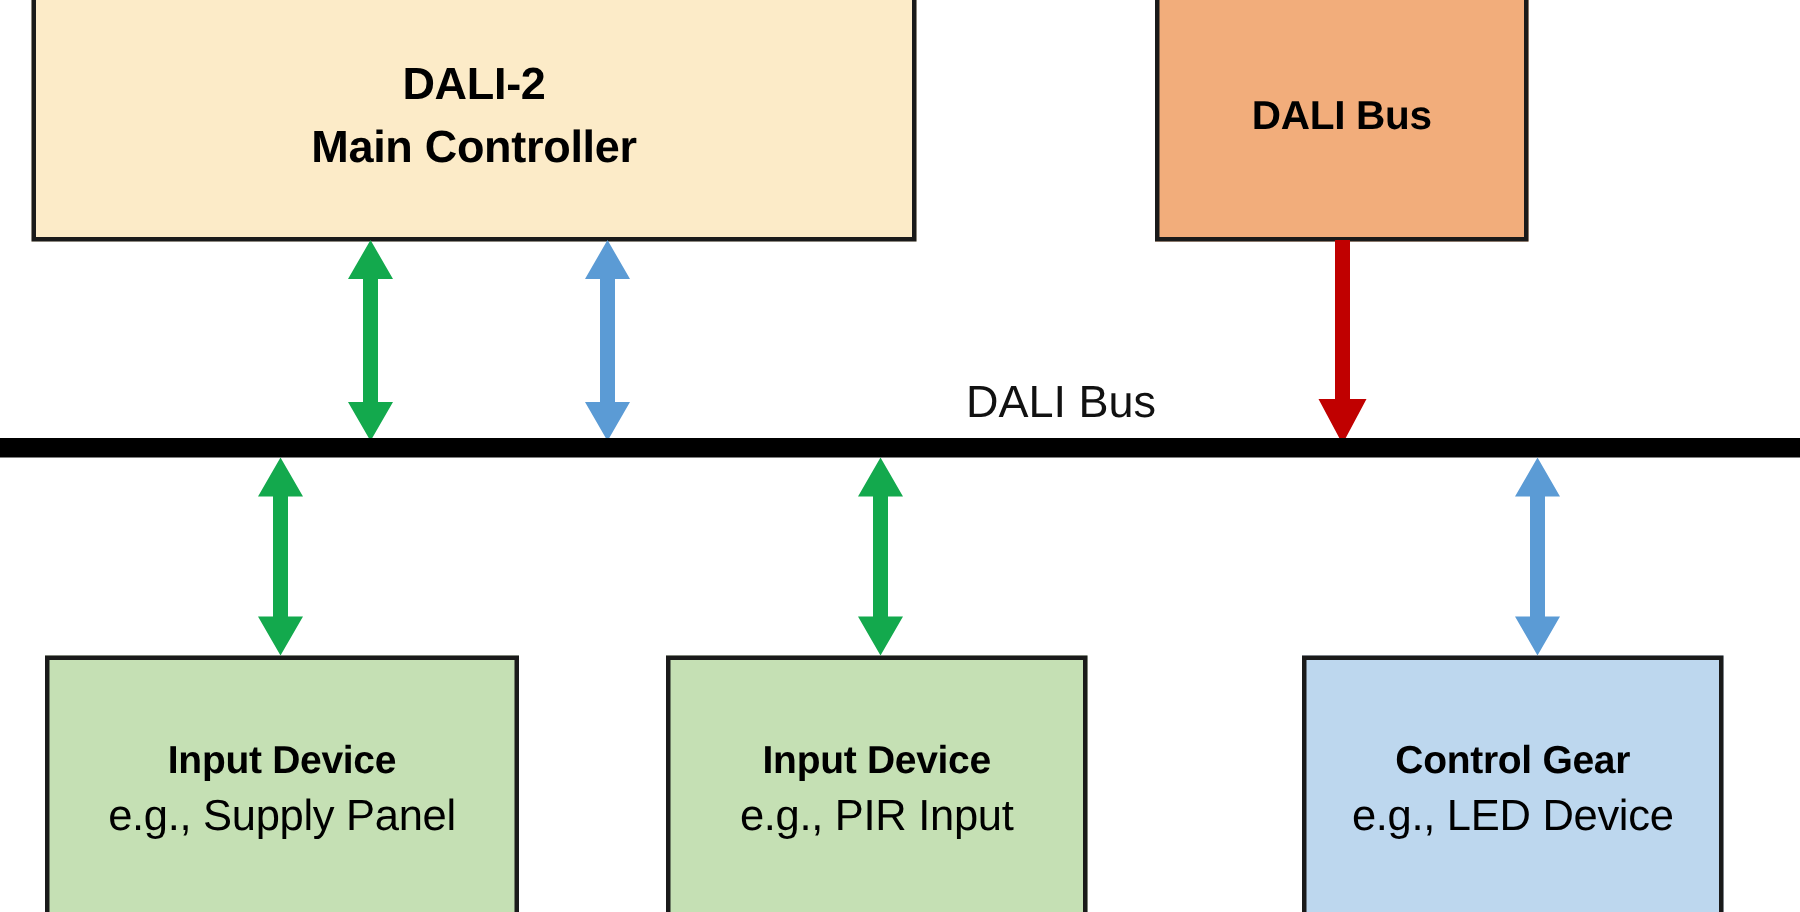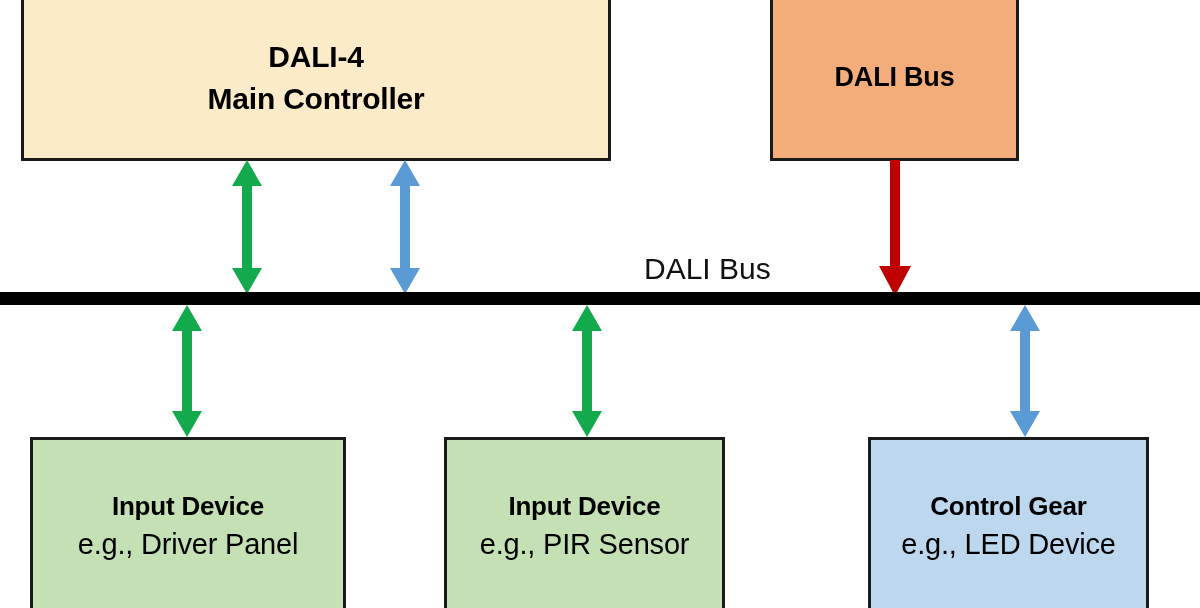--- a/index.html
+++ b/index.html
@@ -114,21 +114,21 @@
     position: absolute;
     overflow: visible;
   }
 </style>
 </head>
 <body>
 
 <div id="canvas">
 
   <div class="node" id="main-controller">
-    <span class="title">DALI-4</span>
+    <span class="title">DALI-2</span>
     <span class="title second">Main Controller</span>
   </div>
 
   <div class="node" id="bus-power-supply">
     <span class="title">DALI Bus</span>
   </div>
 
   <svg class="arrow-svg" style="left:231px; top:160px;" width="32" height="134" viewBox="0 0 32 134">
     <g fill="#13A94D">
       <polygon points="16,0 31,26 21,26 21,108 31,108 16,134 1,108 11,108 11,26 1,26"></polygon>
@@ -163,26 +163,26 @@
   </svg>
 
   <svg class="arrow-svg" style="left:1009px; top:305px;" width="32" height="132" viewBox="0 0 32 132">
     <g fill="#5B9BD5">
       <polygon points="16,0 31,26 21,26 21,106 31,106 16,132 1,106 11,106 11,26 1,26"></polygon>
     </g>
   </svg>
 
   <div class="node" id="input-device-touch">
     <span class="title">Input Device</span>
-    <span class="subtitle">e.g., Driver Panel</span>
+    <span class="subtitle">e.g., Supply Panel</span>
   </div>
 
   <div class="node" id="input-device-pir">
     <span class="title">Input Device</span>
-    <span class="subtitle">e.g., PIR Sensor</span>
+    <span class="subtitle">e.g., PIR Input</span>
   </div>
 
   <div class="node" id="control-gear">
     <span class="title">Control Gear</span>
     <span class="subtitle">e.g., LED Device</span>
   </div>
 
 </div>
 
 </body></html>

